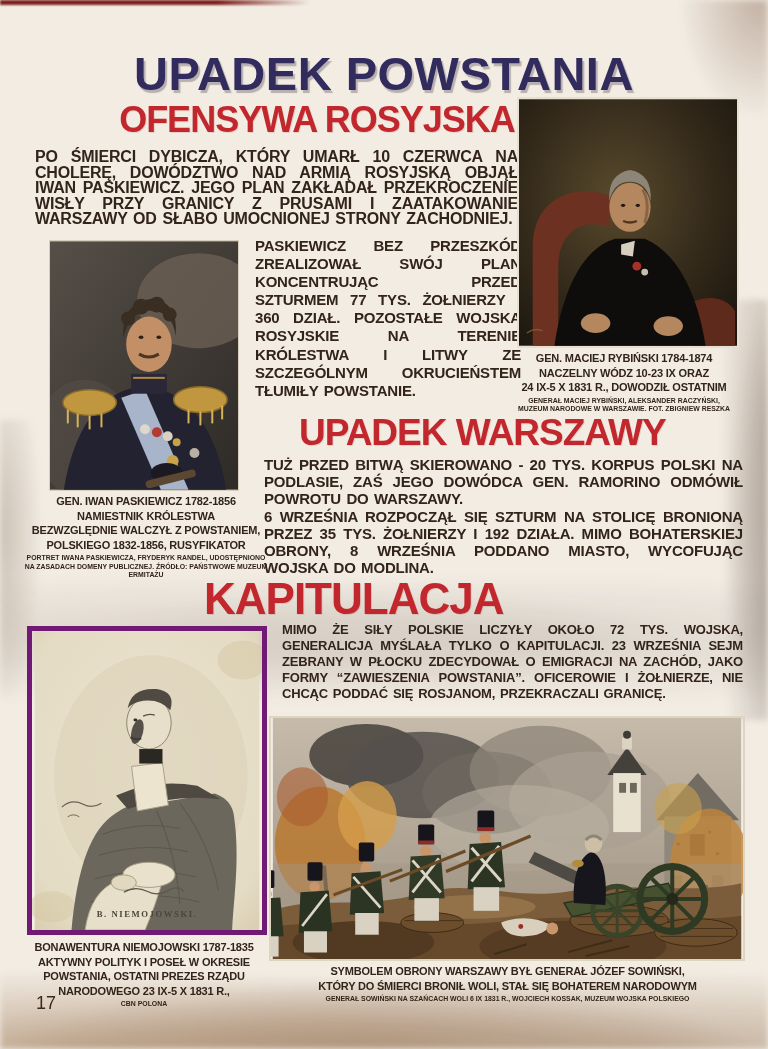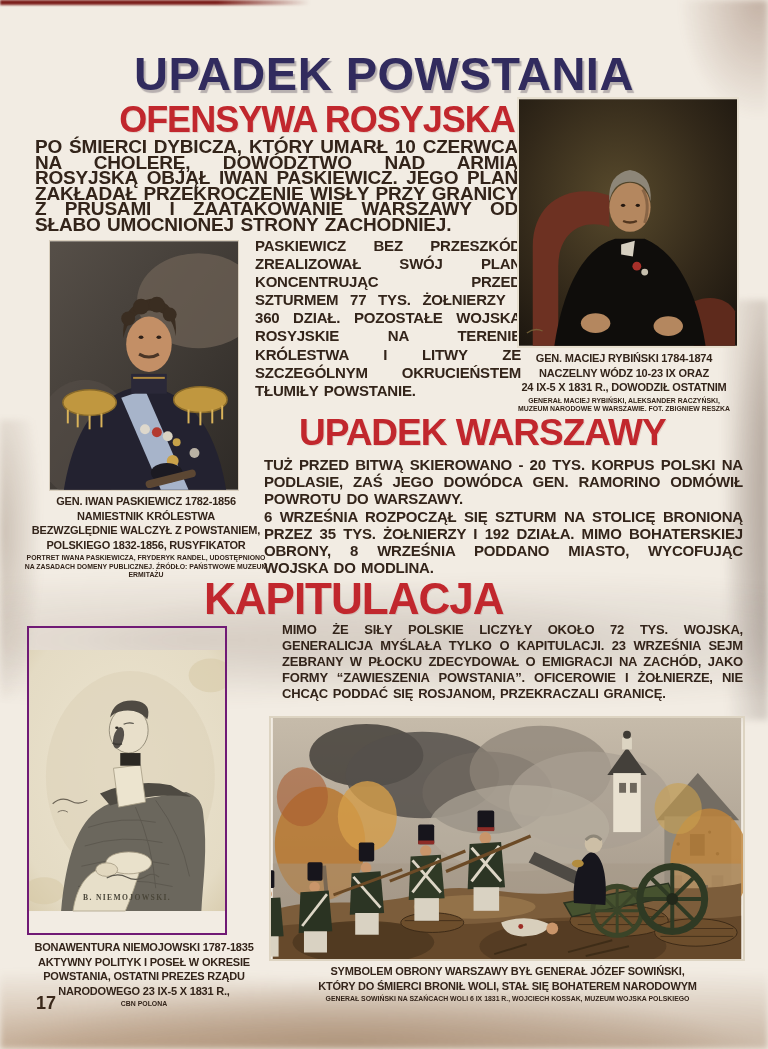--- a/index.html
+++ b/index.html
@@ -27,38 +27,38 @@
   .para{
     font-weight:700;text-align:justify;color:var(--body-text,#33241a);
     font-stretch:condensed;letter-spacing:-.2px;word-spacing:1.5px;
   }
   .cap{text-align:center;font-weight:700;color:var(--body-text,#33241a);font-stretch:condensed;}
   .cl{display:block;font-size:11px;line-height:14.6px;letter-spacing:-.2px;}
   .cr{display:block;font-size:6.9px;line-height:8.2px;letter-spacing:0;}
   .cr-wrap{margin-top:2px;}
   .fig{position:absolute;overflow:hidden;}
   .fig svg{display:block;width:100%;height:100%;}
-  .pagenum{font-weight:700;font-size:18px;color:#3a281a;}
+  .pagenum{font-weight:400;font-size:18px;color:#3a281a;}
 </style>
 </head>
 <body>
 
 <div id="page">
 
   <div class="wash" style="left:0;top:0;width:310px;height:5px;background:linear-gradient(90deg,#7c201c 70%,rgba(124,32,28,0));filter:blur(1px);"></div>
   <div class="wash" style="right:0;top:0;width:90px;height:120px;background:radial-gradient(ellipse at 90% 0%,rgba(110,70,50,.35),rgba(110,70,50,0) 70%);"></div>
   <div class="wash" style="right:0;top:300px;width:46px;height:420px;background:radial-gradient(ellipse at 100% 30%,rgba(95,70,55,.30),rgba(95,70,55,0) 75%),radial-gradient(ellipse at 100% 70%,rgba(60,45,40,.25),rgba(60,45,40,0) 70%);"></div>
   <div class="wash" style="left:0;top:420px;width:40px;height:280px;background:radial-gradient(ellipse at 0% 40%,rgba(100,75,55,.28),rgba(100,75,55,0) 75%);"></div>
   <div class="wash" style="left:0;top:560px;width:768px;height:160px;background:radial-gradient(ellipse at 25% 50%,rgba(90,65,50,.14),rgba(90,65,50,0) 60%),radial-gradient(ellipse at 70% 50%,rgba(70,55,50,.12),rgba(70,55,50,0) 60%);"></div>
   <div class="wash" style="left:0;bottom:0;width:768px;height:80px;background:radial-gradient(ellipse at 10% 100%,rgba(140,95,55,.45),rgba(140,95,55,0) 70%),radial-gradient(ellipse at 45% 100%,rgba(120,85,55,.30),rgba(120,85,55,0) 65%),radial-gradient(ellipse at 85% 100%,rgba(130,90,55,.40),rgba(130,90,55,0) 70%);"></div>
 
   <div class="abs title" style="top:46px;left:0;">UPADEK POWSTANIA</div>
   <div class="abs redhead" style="top:99px;left:0;width:592px;text-align:center;font-size:36px;">OFENSYWA ROSYJSKA</div>
 
-  <div class="abs para" style="left:35px;top:139px;width:483px;font-size:19px;line-height:15.6px;">PO ŚMIERCI DYBICZA, KTÓRY UMARŁ 10 CZERWCA NA CHOLERĘ, DOWÓDZTWO NAD ARMIĄ ROSYJSKĄ OBJĄŁ IWAN PASKIEWICZ. JEGO PLAN ZAKŁADAŁ PRZEKROCZENIE WISŁY PRZY GRANICY Z PRUSAMI I ZAATAKOWANIE WARSZAWY OD SŁABO UMOCNIONEJ STRONY ZACHODNIEJ.</div>
+  <div class="abs para" style="left:35px;top:149px;width:483px;font-size:16px;line-height:15.6px;">PO ŚMIERCI DYBICZA, KTÓRY UMARŁ 10 CZERWCA NA CHOLERĘ, DOWÓDZTWO NAD ARMIĄ ROSYJSKĄ OBJĄŁ IWAN PASKIEWICZ. JEGO PLAN ZAKŁADAŁ PRZEKROCZENIE WISŁY PRZY GRANICY Z PRUSAMI I ZAATAKOWANIE WARSZAWY OD SŁABO UMOCNIONEJ STRONY ZACHODNIEJ.</div>
 
   <div class="fig" style="left:49px;top:240px;width:190px;height:251px;border:1px solid #d8cebd;">
     <svg viewBox="0 0 190 251">
       <defs>
         <linearGradient id="pkbg" x1="0" y1="0" x2="1" y2="1">
           <stop offset="0" stop-color="#564f48"></stop>
             <stop offset="1" stop-color="#2e2a26"></stop>
         </linearGradient>
       </defs>
       <rect width="190" height="251" fill="url(#pkbg)"></rect>
@@ -169,21 +169,21 @@
     <div class="cr-wrap">
       <span class="cr">PORTRET IWANA PASKIEWICZA, FRYDERYK RANDEL, UDOSTĘPNIONO</span>
       <span class="cr">NA ZASADACH DOMENY PUBLICZNEJ. ŹRÓDŁO: PAŃSTWOWE MUZEUM</span>
       <span class="cr">ERMITAŻU</span>
     </div>
   </div>
 
   <div class="abs redhead" style="left:162px;top:574px;font-size:44px;">KAPITULACJA</div>
   <div class="abs para" style="left:282px;top:622px;width:461px;font-size:13px;line-height:16.1px;">MIMO ŻE SIŁY POLSKIE LICZYŁY OKOŁO 72 TYS. WOJSKA, GENERALICJA MYŚLAŁA TYLKO O KAPITULACJI. 23 WRZEŚNIA SEJM ZEBRANY W PŁOCKU ZDECYDOWAŁ O EMIGRACJI NA ZACHÓD, JAKO FORMY “ZAWIESZENIA POWSTANIA”. OFICEROWIE I ŻOŁNIERZE, NIE CHCĄC PODDAĆ SIĘ ROSJANOM, PRZEKRACZALI GRANICĘ.</div>
 
-  <div class="fig" style="left:27px;top:626px;width:200px;height:309px;border:2px solid #701a75;text-align:right;">
+  <div class="fig" style="left:27px;top:626px;width:240px;height:309px;border:5px solid #701a75;text-align:right;">
     <svg viewBox="0 0 232 309">
       <defs>
         <radialGradient id="nmbg" cx="50%" cy="45%" r="75%">
           <stop offset="0" stop-color="#ece4d0"></stop>
             <stop offset=".8" stop-color="#e4dbc4"></stop>
             <stop offset="1" stop-color="#d9cdaf"></stop>
         </radialGradient>
       </defs>
       <rect width="232" height="309" fill="url(#nmbg)"></rect>
       <ellipse cx="120" cy="150" rx="100" ry="125" fill="#ddd3ba" opacity=".65"></ellipse>

